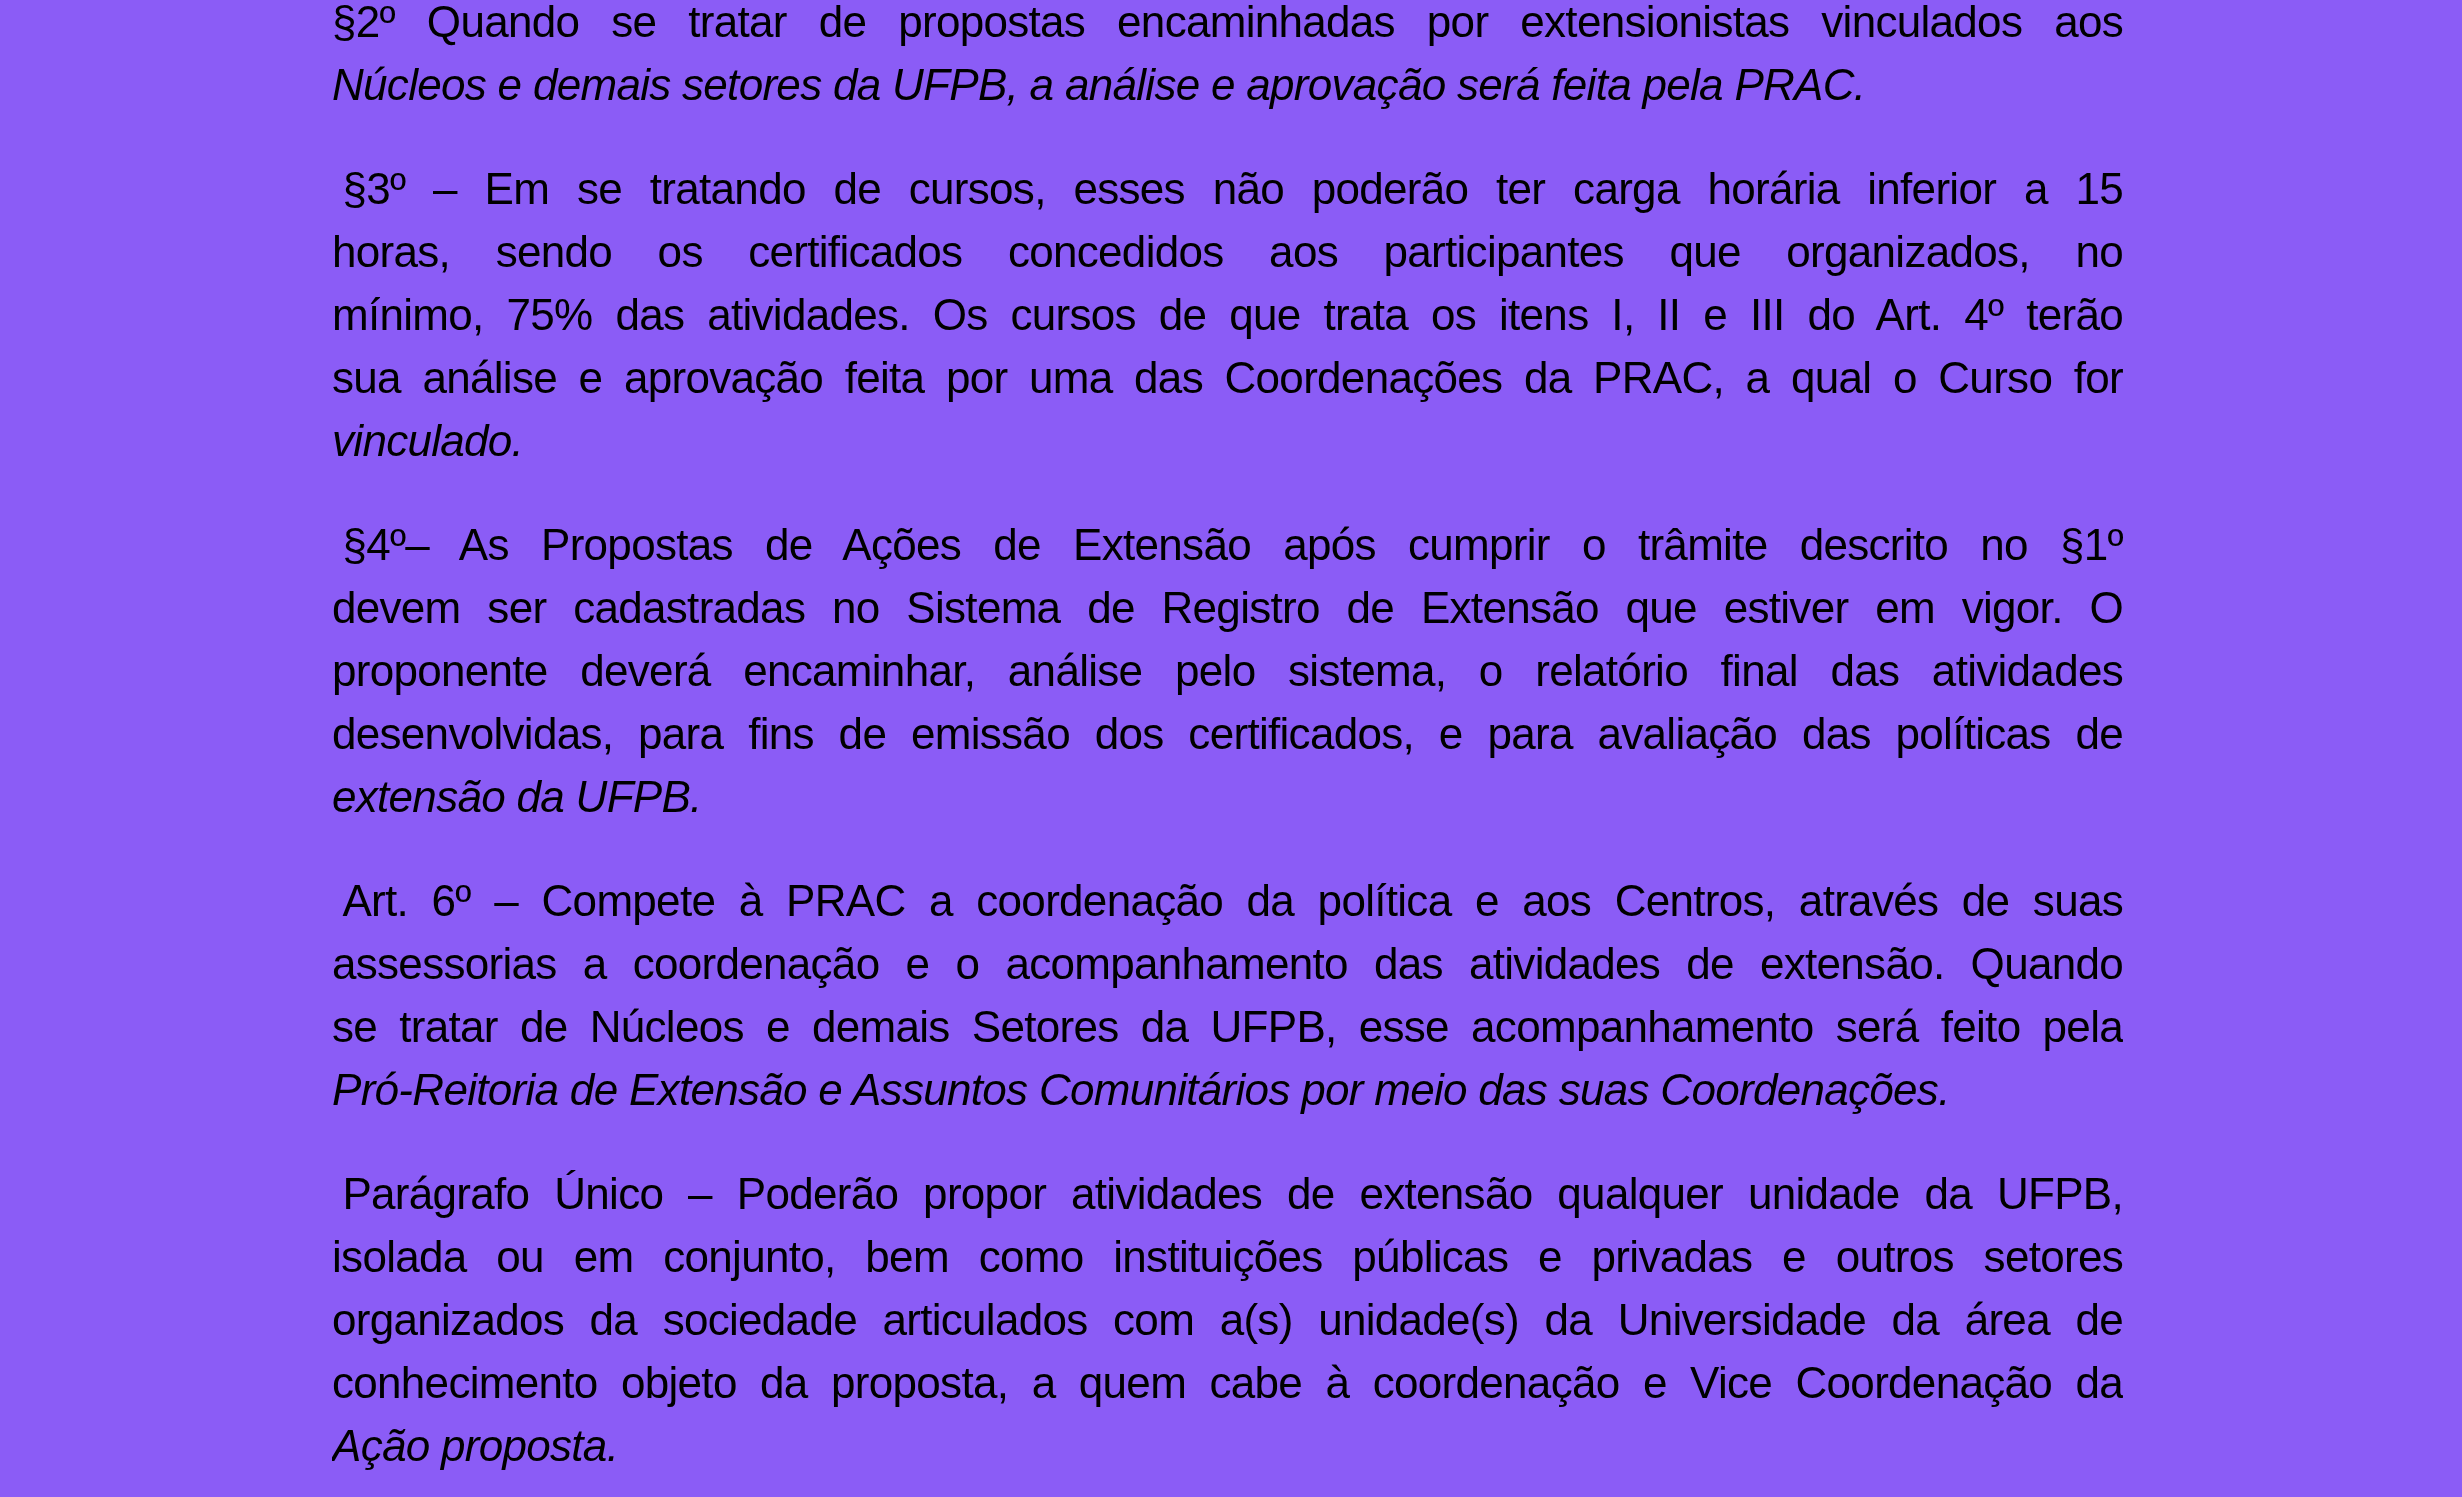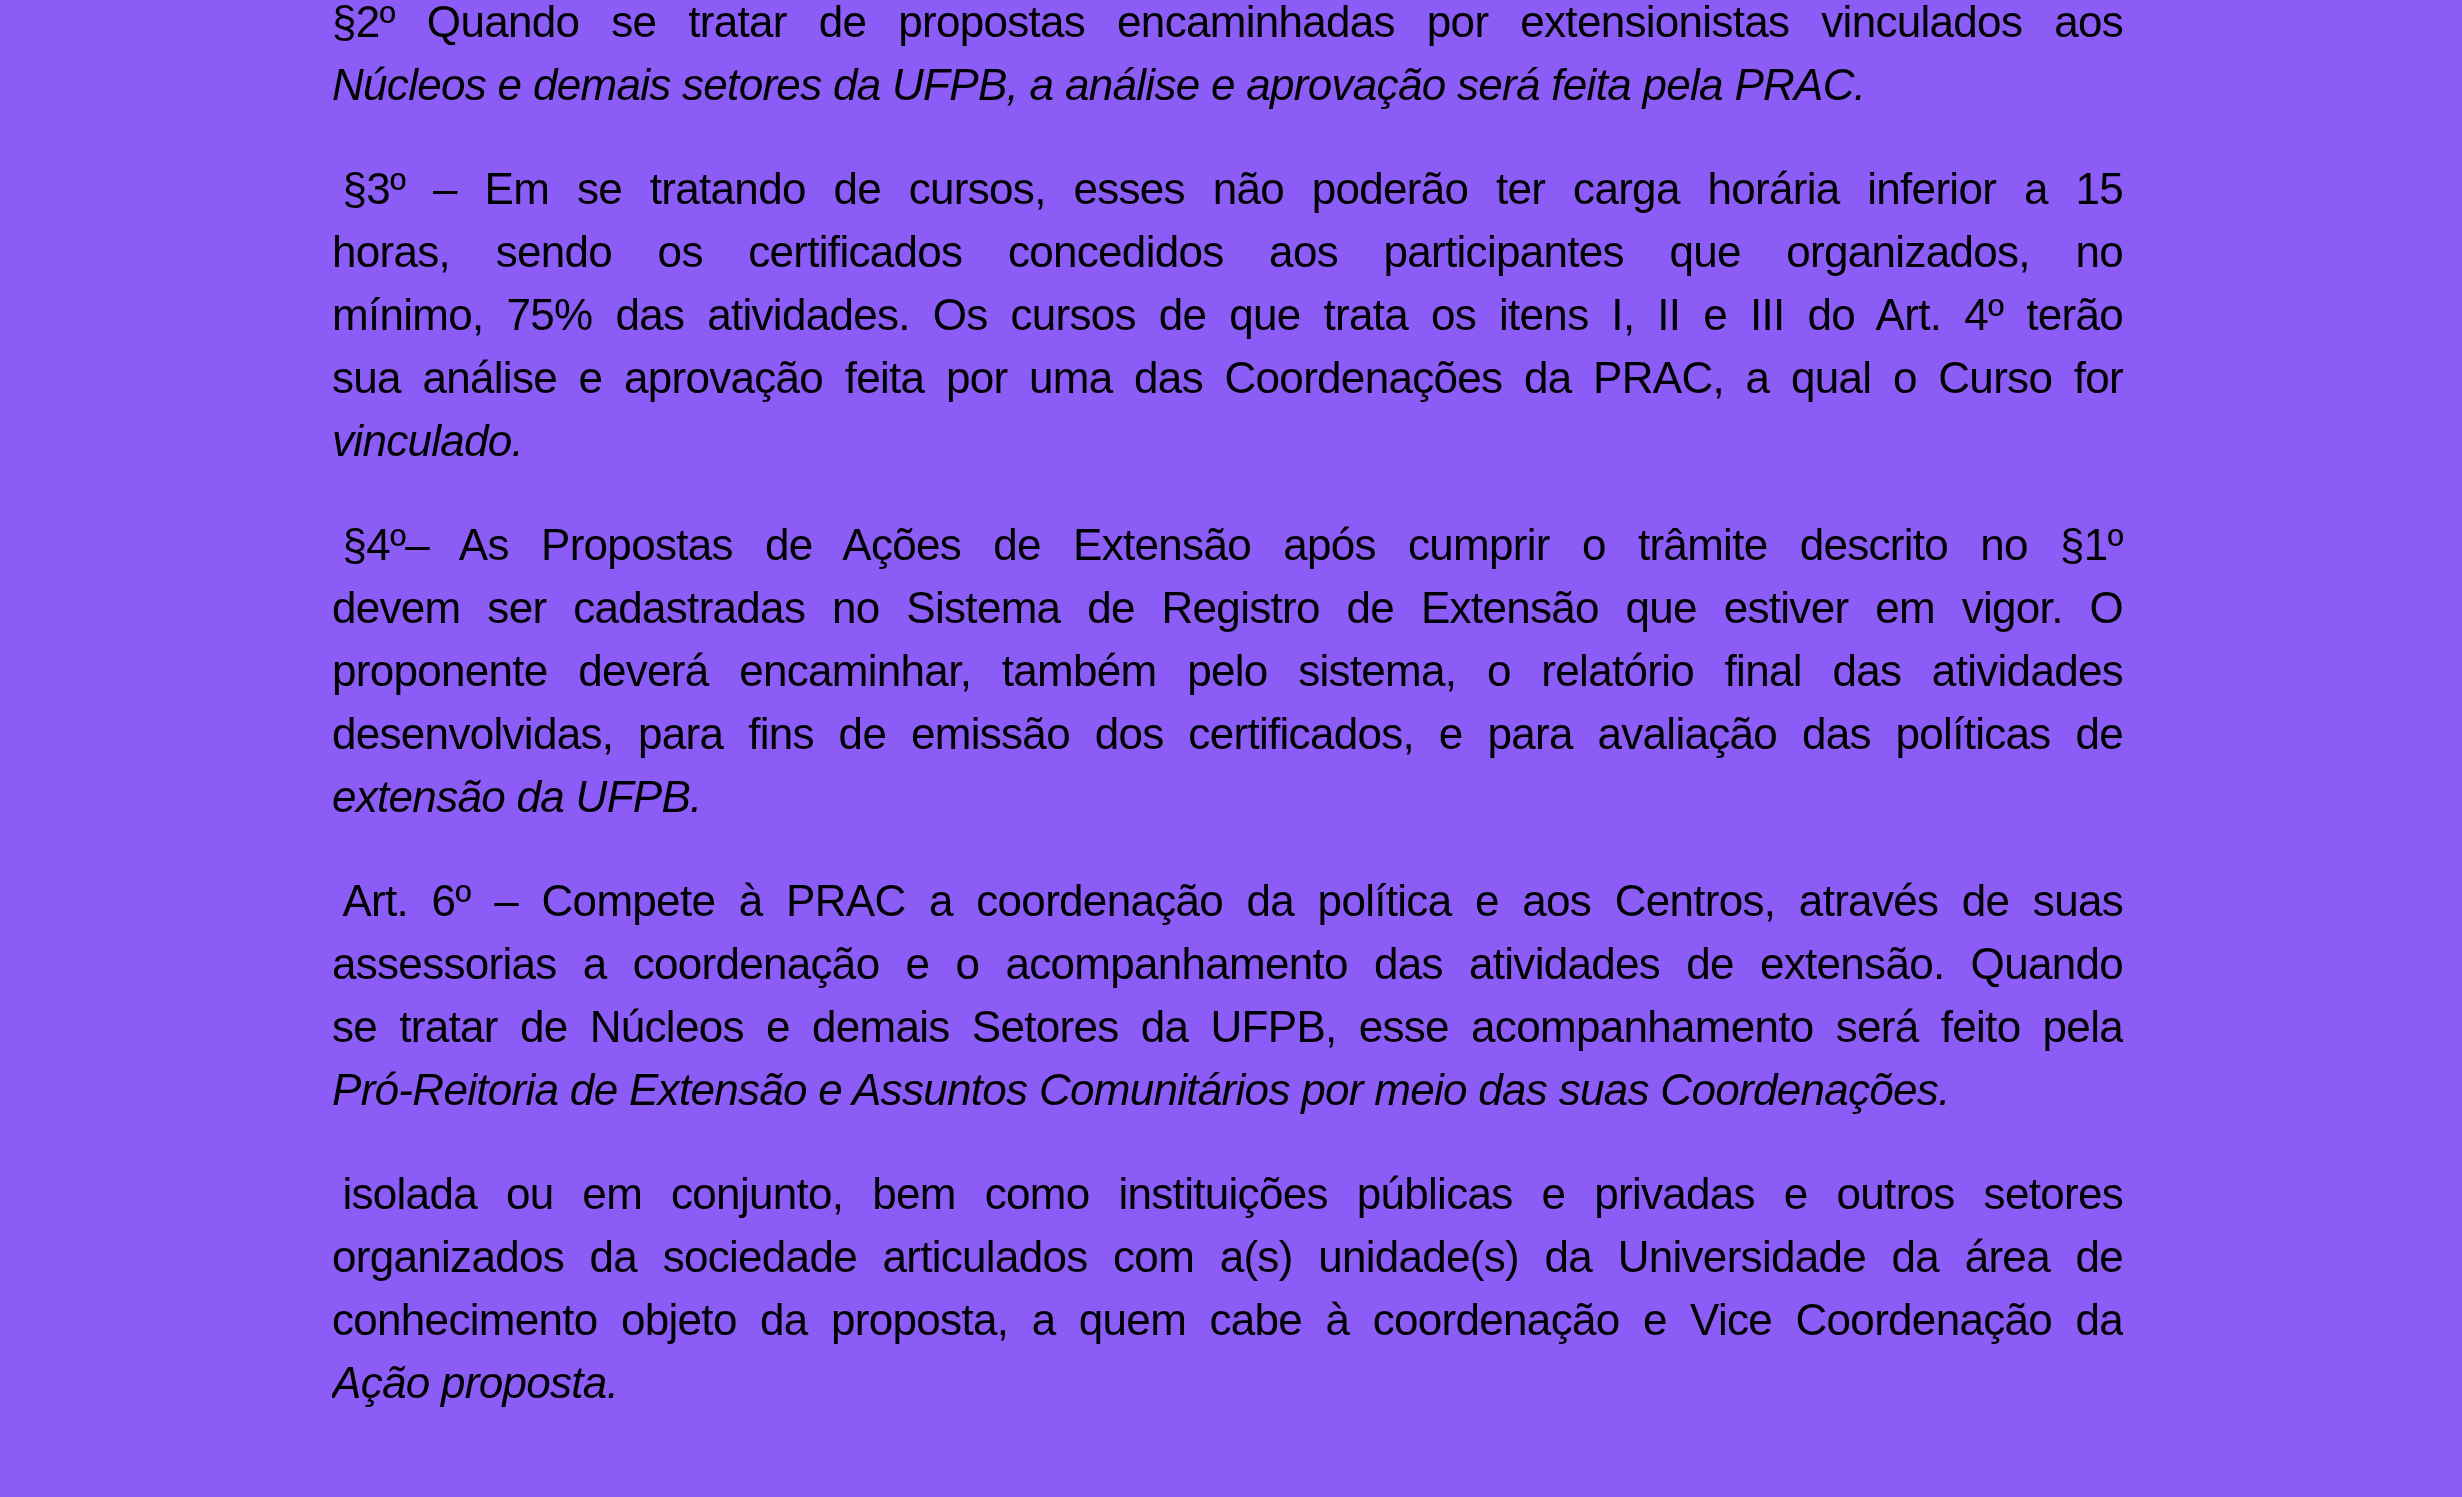--- a/index.html
+++ b/index.html
@@ -63,33 +63,34 @@
       <div class="line">§3º – Em se tratando de cursos, esses não poderão ter carga horária inferior a 15</div>
       <div class="line">horas, sendo os certificados concedidos aos participantes que organizados, no</div>
       <div class="line">mínimo, 75% das atividades. Os cursos de que trata os itens I, II e III do Art. 4º terão</div>
       <div class="line">sua análise e aprovação feita por uma das Coordenações da PRAC, a qual o Curso for</div>
       <div class="line last">vinculado.</div>
     </div>
 
     <div class="paragraph indented">
       <div class="line">§4º– As Propostas de Ações de Extensão após cumprir o trâmite descrito no §1º</div>
       <div class="line">devem ser cadastradas no Sistema de Registro de Extensão que estiver em vigor. O</div>
-      <div class="line">proponente deverá encaminhar, também pelo sistema, o relatório final das atividades</div>
+      <div class="line">proponente deverá encaminhar, análise pelo sistema, o relatório final das atividades</div>
       <div class="line">desenvolvidas, para fins de emissão dos certificados, e para avaliação das políticas de</div>
       <div class="line last">extensão da UFPB.</div>
     </div>
 
     <div class="paragraph indented">
       <div class="line">Art. 6º – Compete à PRAC a coordenação da política e aos Centros, através de suas</div>
       <div class="line">assessorias a coordenação e o acompanhamento das atividades de extensão. Quando</div>
       <div class="line">se tratar de Núcleos e demais Setores da UFPB, esse acompanhamento será feito pela</div>
       <div class="line last">Pró-Reitoria de Extensão e Assuntos Comunitários por meio das suas Coordenações.</div>
     </div>
 
     <div class="paragraph indented">
+      <div class="line">Parágrafo Único – Poderão propor atividades de extensão qualquer unidade da UFPB,</div>
       <div class="line">isolada ou em conjunto, bem como instituições públicas e privadas e outros setores</div>
       <div class="line">organizados da sociedade articulados com a(s) unidade(s) da Universidade da área de</div>
       <div class="line">conhecimento objeto da proposta, a quem cabe à coordenação e Vice Coordenação da</div>
       <div class="line last">Ação proposta.</div>
     </div>
 
   </div>
 </div>
 
 

